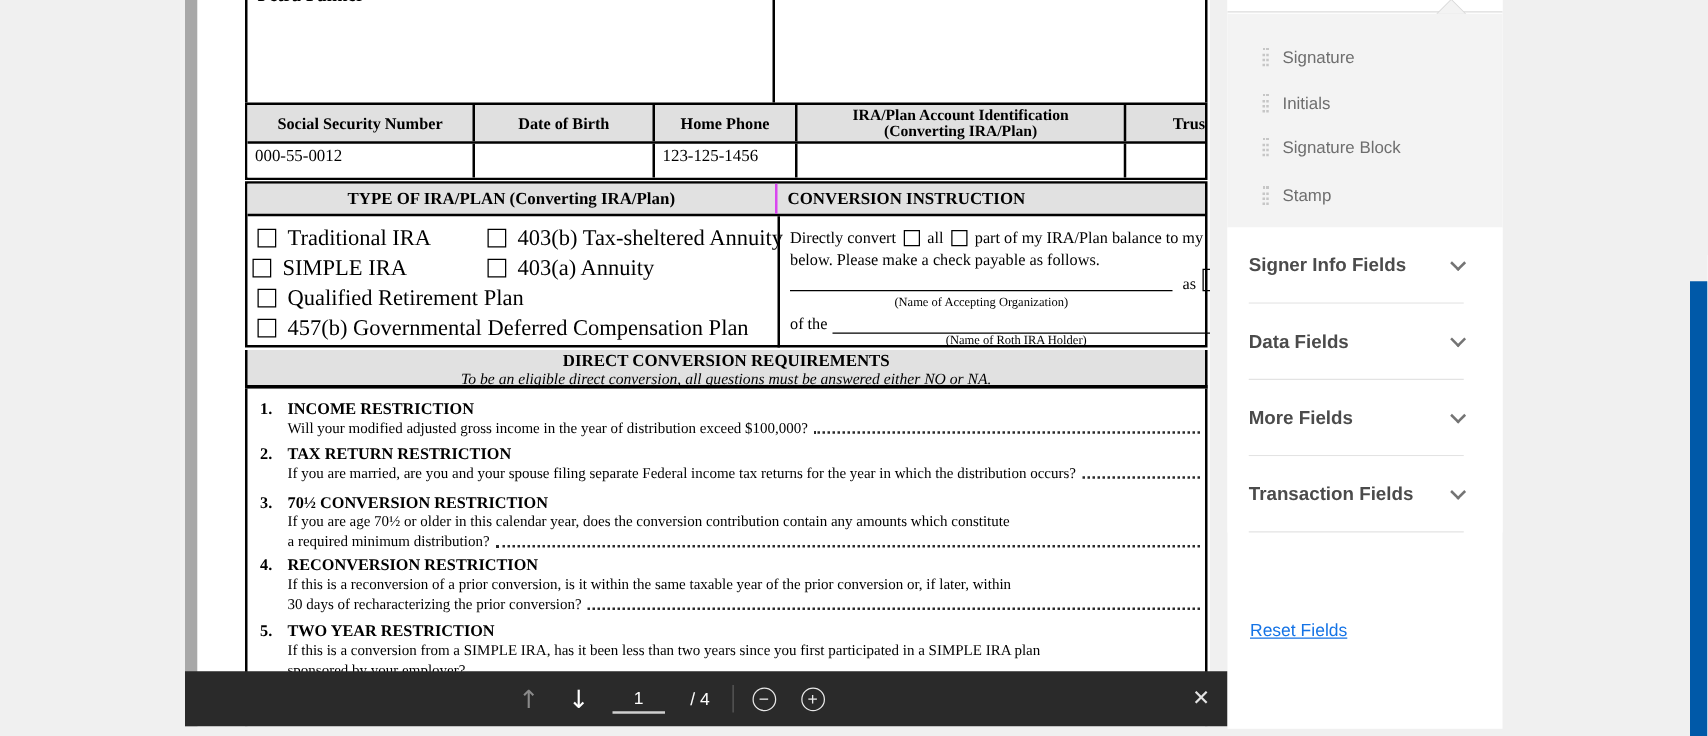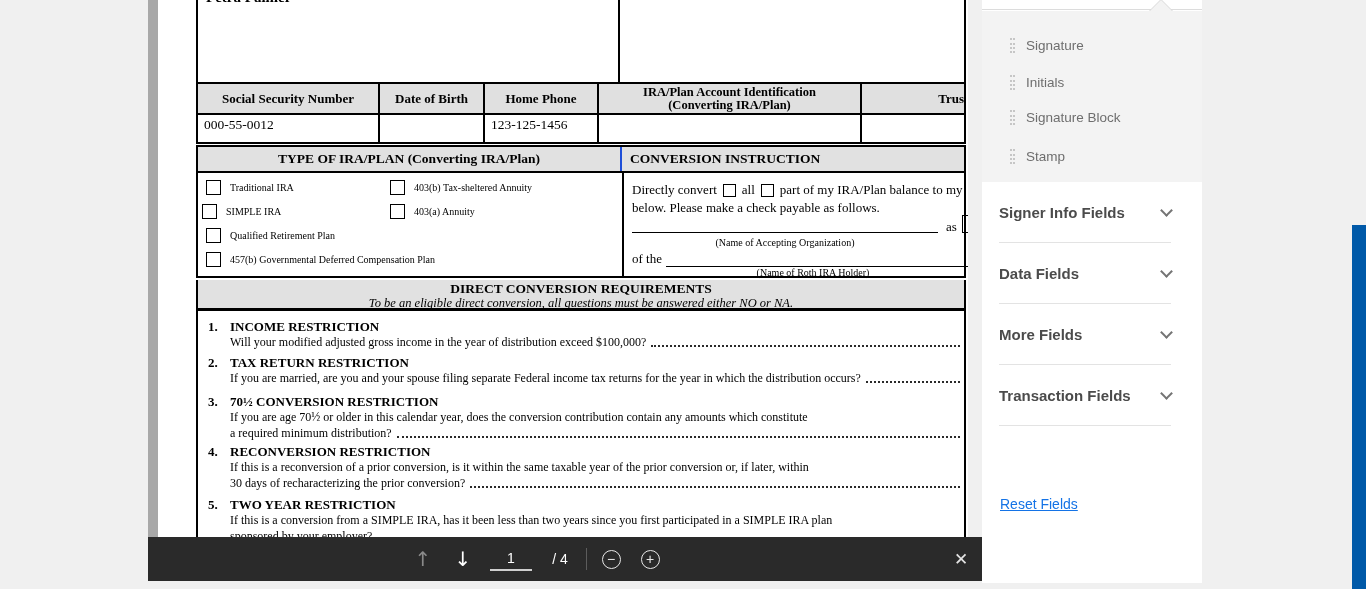--- a/index.html
+++ b/index.html
@@ -20,32 +20,32 @@
 
   
   .ptable { position:absolute; left:0; top:82px; width:770px; border:2px solid #000; }
   .trow { display:flex; }
   .trow.head { background:#e0e0e0; height:29px; }
   .trow.vals { height:29px; background:#fff; border-top:2px solid #000; }
   .tcell { border-right:2px solid #000; display:flex; align-items:center; justify-content:center; text-align:center; font-weight:bold; font-size:13px; line-height:13px; }
   .tcell:last-child { border-right:none; }
   .tcell.small { font-size:12.5px; flex-direction:column; }
   .trow.vals .tcell { justify-content:flex-start; align-items:flex-start; font-weight:normal; padding:3px 6px; font-size:13.5px;text-align:right; }
-  .c1 { width:182px; } .c2 { width:105px; } .c3 { width:114px; } .c4 { width:263px; } .c5 { flex:1; }
+  .c1 { width:182px; } .c2 { width:144px; } .c3 { width:114px; } .c4 { width:263px; } .c5 { flex:1; }
 
   
   .typebox { position:absolute; left:0; top:145px; width:770px; height:133px; border-left:2px solid #000; border-right:2px solid #000; border-top:2px solid #000; border-bottom:2px solid #000; }
   .secband { display:flex; height:26px; background:#e1e1e1; border-bottom:2px solid #000; }
-  .secband .bl { width:424px; border-right:2px solid #1d4ed8; display:flex; align-items:center; justify-content:center; font-weight:bold; font-size:13.5px; }
+  .secband .bl { width:424px; border-right:2px solid #d946ef; display:flex; align-items:center; justify-content:center; font-weight:bold; font-size:13.5px; }
   .secband .br { flex:1; display:flex; align-items:center; font-weight:bold; font-size:13.5px; padding-left:8px; white-space:nowrap; overflow:hidden; }
   .typebody { position:relative; height:105px; }
   .typebody .vdiv { position:absolute; left:424px; top:0; width:2px; height:105px; background:#000; }
 
   .cb { display:inline-block; width:15px; height:15px; border:1.5px solid #000; background:#fff; vertical-align:middle; flex:none; }
-  .cbrow { position:absolute; display:flex; align-items:center; gap:9px; font-size:10px; white-space:nowrap; }
+  .cbrow { position:absolute; display:flex; align-items:center; gap:9px; font-size:18px; white-space:nowrap; }
 
   .conv { position:absolute; left:434px; top:0; width:336px; height:105px; font-size:13px; }
   .conv .l1 { position:absolute; left:0; top:9px; white-space:nowrap; display:flex; align-items:center; gap:6px; }
   .conv .l1 .cb { width:13px; height:13px; }
   .conv .l2 { position:absolute; left:0; top:27px; white-space:nowrap; }
   .conv .uline1 { position:absolute; left:0; top:59px; width:306px; border-bottom:1px solid #000; height:1px; }
   .conv .aslbl { position:absolute; left:314px; top:46px; }
   .conv .cutbox { position:absolute; left:330px; top:42px; width:14px; height:18px; border:1.5px solid #000; }
   .conv .cap1 { position:absolute; left:0; top:64px; width:306px; text-align:center; font-size:10px; }
   .conv .ofrow { position:absolute; left:0; top:78px; width:336px; display:flex; align-items:flex-end; }

